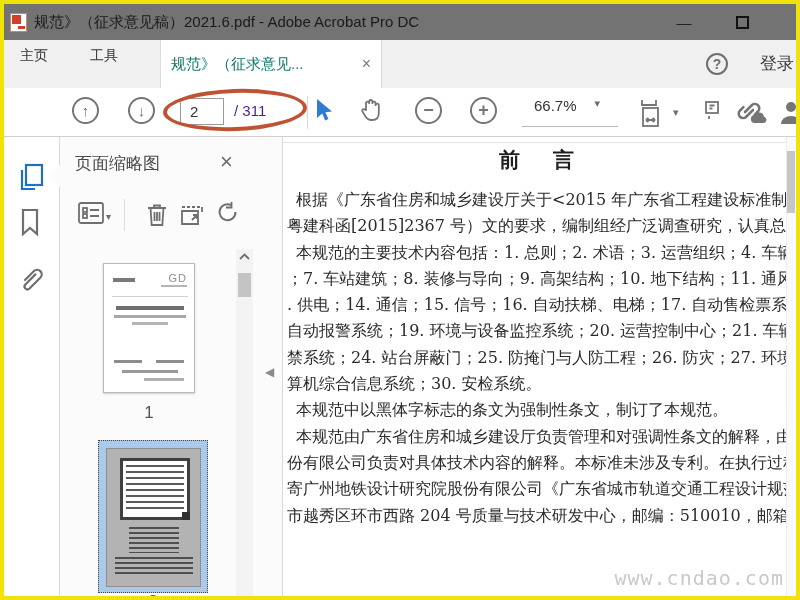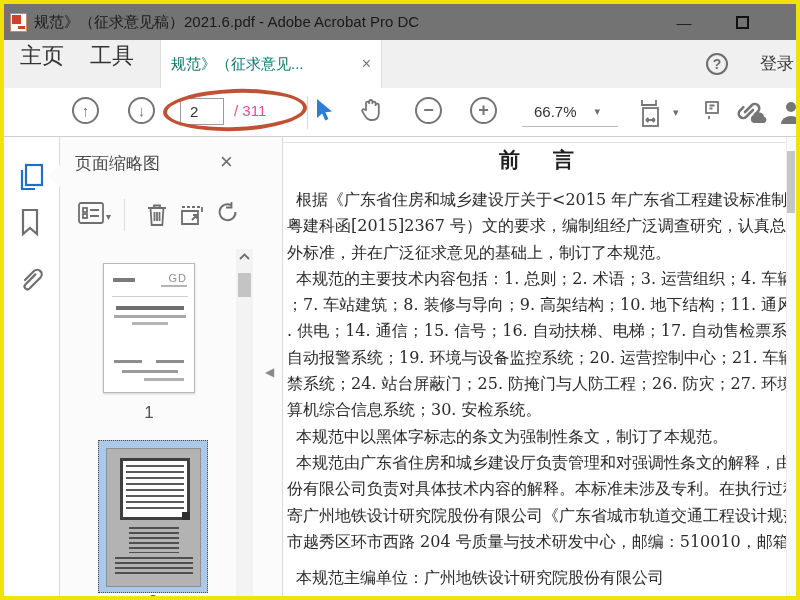--- a/index.html
+++ b/index.html
@@ -12,45 +12,45 @@
   .app-icon::before { content:""; position:absolute; left:1px; top:1px; width:9px; height:9px; background:#d0402a; }
   .app-icon::after { content:""; position:absolute; right:1px; bottom:2px; width:7px; height:3px; background:#d0402a; }
   .title-text { margin-left:7px; font-size:15px; color:#1a1a1a; white-space:nowrap; }
   .win-btn { position:absolute; top:0; height:36px; width:40px; display:flex; align-items:center; justify-content:center; color:#222; }
   .btn-min { left:660px; font-size:15px; }
   .btn-max { left:718px; }
   .btn-max .box { width:13px; height:13px; border:2px solid #111; }
 
   
   .tabbar { position:relative; height:48px; background:#f0f0f0; }
-  .tab { position:absolute; top:0; height:32px; display:flex; align-items:center; font-size:22px; color:#333; padding:0 8px; }
+  .tab { position:absolute; top:0; height:32px; display:flex; align-items:center; font-size:14px; color:#333; padding:0 8px; }
   .tab-home { left:8px; }
   .tab-tools { left:78px; }
   .doc-tab { position:absolute; left:156px; top:0; width:222px; height:48px; background:#ffffff; border-left:1px solid #dcdcdc; border-right:1px solid #dcdcdc; display:flex; align-items:center; padding:0 10px; }
   .doc-tab-label { font-size:15px; color:#0f766e; white-space:nowrap; overflow:hidden; flex:1; }
   .doc-tab-close { font-size:16px; color:#777; margin-left:6px; }
   .help-circle { position:absolute; left:702px; top:13px; width:22px; height:22px; border:2px solid #6e6e6e; border-radius:50%; color:#6e6e6e; font-size:14px; font-weight:bold; display:flex; align-items:center; justify-content:center; }
   .login { position:absolute; left:756px; top:12px; font-size:17px; color:#333; white-space:nowrap; }
 
   
   .toolbar { position:relative; height:49px; background:#ffffff; border-bottom:1px solid #cfcfcf; }
   .circle-btn { position:absolute; width:27px; height:27px; border:2px solid #757575; border-radius:50%; color:#757575; display:flex; align-items:center; justify-content:center; font-size:15px; font-weight:bold; }
   .tb-up { left:68px; top:9px; }
   .tb-down { left:124px; top:9px; }
   .tb-minus { left:411px; top:9px; font-size:18px; }
   .tb-plus { left:466px; top:9px; font-size:18px; }
   .page-box { position:absolute; left:176px; top:10px; width:44px; height:27px; border:1px solid #9a9a9a; background:#fff; font-size:15px; color:#333; display:flex; align-items:center; padding-left:9px; }
-  .page-total { position:absolute; left:230px; top:14px; font-size:15px; color:#ec4899; }
+  .page-total { position:absolute; left:230px; top:14px; font-size:15px; color:#4c1d95; }
   .tb-sep { position:absolute; top:8px; width:1px; height:33px; background:#d8d8d8; }
   .sep1 { left:303px; }
   .red-ellipse { position:absolute; left:159px; top:1px; width:144px; height:42px; border:4px solid #bf5233; border-radius:50%; transform:rotate(-2deg); pointer-events:none; z-index:20; }
   .tool-icon { position:absolute; display:flex; align-items:center; justify-content:center; }
   .tb-select { left:310px; top:10px; }
   .tb-hand { left:354px; top:9px; }
-  .zoom-combo { position:absolute; left:518px; top:9px; width:96px; height:30px; border-bottom:1px solid #b9b9b9; display:flex; align-items:center; }
+  .zoom-combo { position:absolute; left:518px; top:9px; width:96px; height:30px; border-bottom:1px solid #b9b9b9; display:flex; align-items:flex-start; }
   .zoom-value { font-size:15px; color:#333; margin-left:12px; }
   .zoom-caret { margin-left:18px; font-size:11px; color:#6e6e6e; }
   .tb-fit { left:634px; top:9px; }
   .fit-caret { position:absolute; left:669px; top:18px; font-size:11px; color:#6e6e6e; }
   .tb-note { left:700px; top:12px; }
   .tb-link { left:729px; top:11px; }
   .tb-person { left:775px; top:12px; }
 
   
   .content { position:relative; display:flex; height:459px; }
@@ -312,32 +312,31 @@
       </div>
       <div class="collapse-arrow">◀</div>
     </div>
 
     <div class="docarea">
       <div class="page-top-edge"></div>
       <div class="doc-heading">前　言</div>
       <div class="doc-lines">
         <div class="docline indent">根据《广东省住房和城乡建设厅关于&lt;2015 年广东省工程建设标准制订和修订计划&gt;的</div>
         <div class="docline">粤建科函[2015]2367 号）文的要求，编制组经广泛调查研究，认真总结实践经验，参考国</div>
-        <div class="docline">外标准，并在广泛征求意见的基础上，制订了本规范。</div>
         <div class="docline indent">本规范的主要技术内容包括：1. 总则；2. 术语；3. 运营组织；4. 车辆、限界；5. 线路；</div>
         <div class="docline">；7. 车站建筑；8. 装修与导向；9. 高架结构；10. 地下结构；11. 通风空调；12. 给水与排</div>
         <div class="docline">. 供电；14. 通信；15. 信号；16. 自动扶梯、电梯；17. 自动售检票系统及乘客服务系统；</div>
         <div class="docline">自动报警系统；19. 环境与设备监控系统；20. 运营控制中心；21. 车辆基地；22. 综合监控</div>
         <div class="docline">禁系统；24. 站台屏蔽门；25. 防掩门与人防工程；26. 防灾；27. 环境保护；28. 安防系统</div>
         <div class="docline">算机综合信息系统；30. 安检系统。</div>
         <div class="docline indent">本规范中以黑体字标志的条文为强制性条文，制订了本规范。</div>
         <div class="docline indent">本规范由广东省住房和城乡建设厅负责管理和对强调性条文的解释，由广州地铁设计研</div>
         <div class="docline">份有限公司负责对具体技术内容的解释。本标准未涉及专利。在执行过程中，如有意见或</div>
         <div class="docline">寄广州地铁设计研究院股份有限公司《广东省城市轨道交通工程设计规范》管理组（地址</div>
         <div class="docline">市越秀区环市西路 204 号质量与技术研发中心，邮编：510010，邮箱：weiyongmei@dtsjy.</div>
-        <div class="docline indent gap-before">本规范主编单位：广州地铁设计研究院股份有限公司</div>
-      </div>
+      </div>
+      <div class="watermark">www.cndao.com</div>
       <div class="doc-scroll">
         <div class="doc-scroll-thumb"></div>
       </div>
     </div>
   </div>
 </div>
 
 </body></html>

